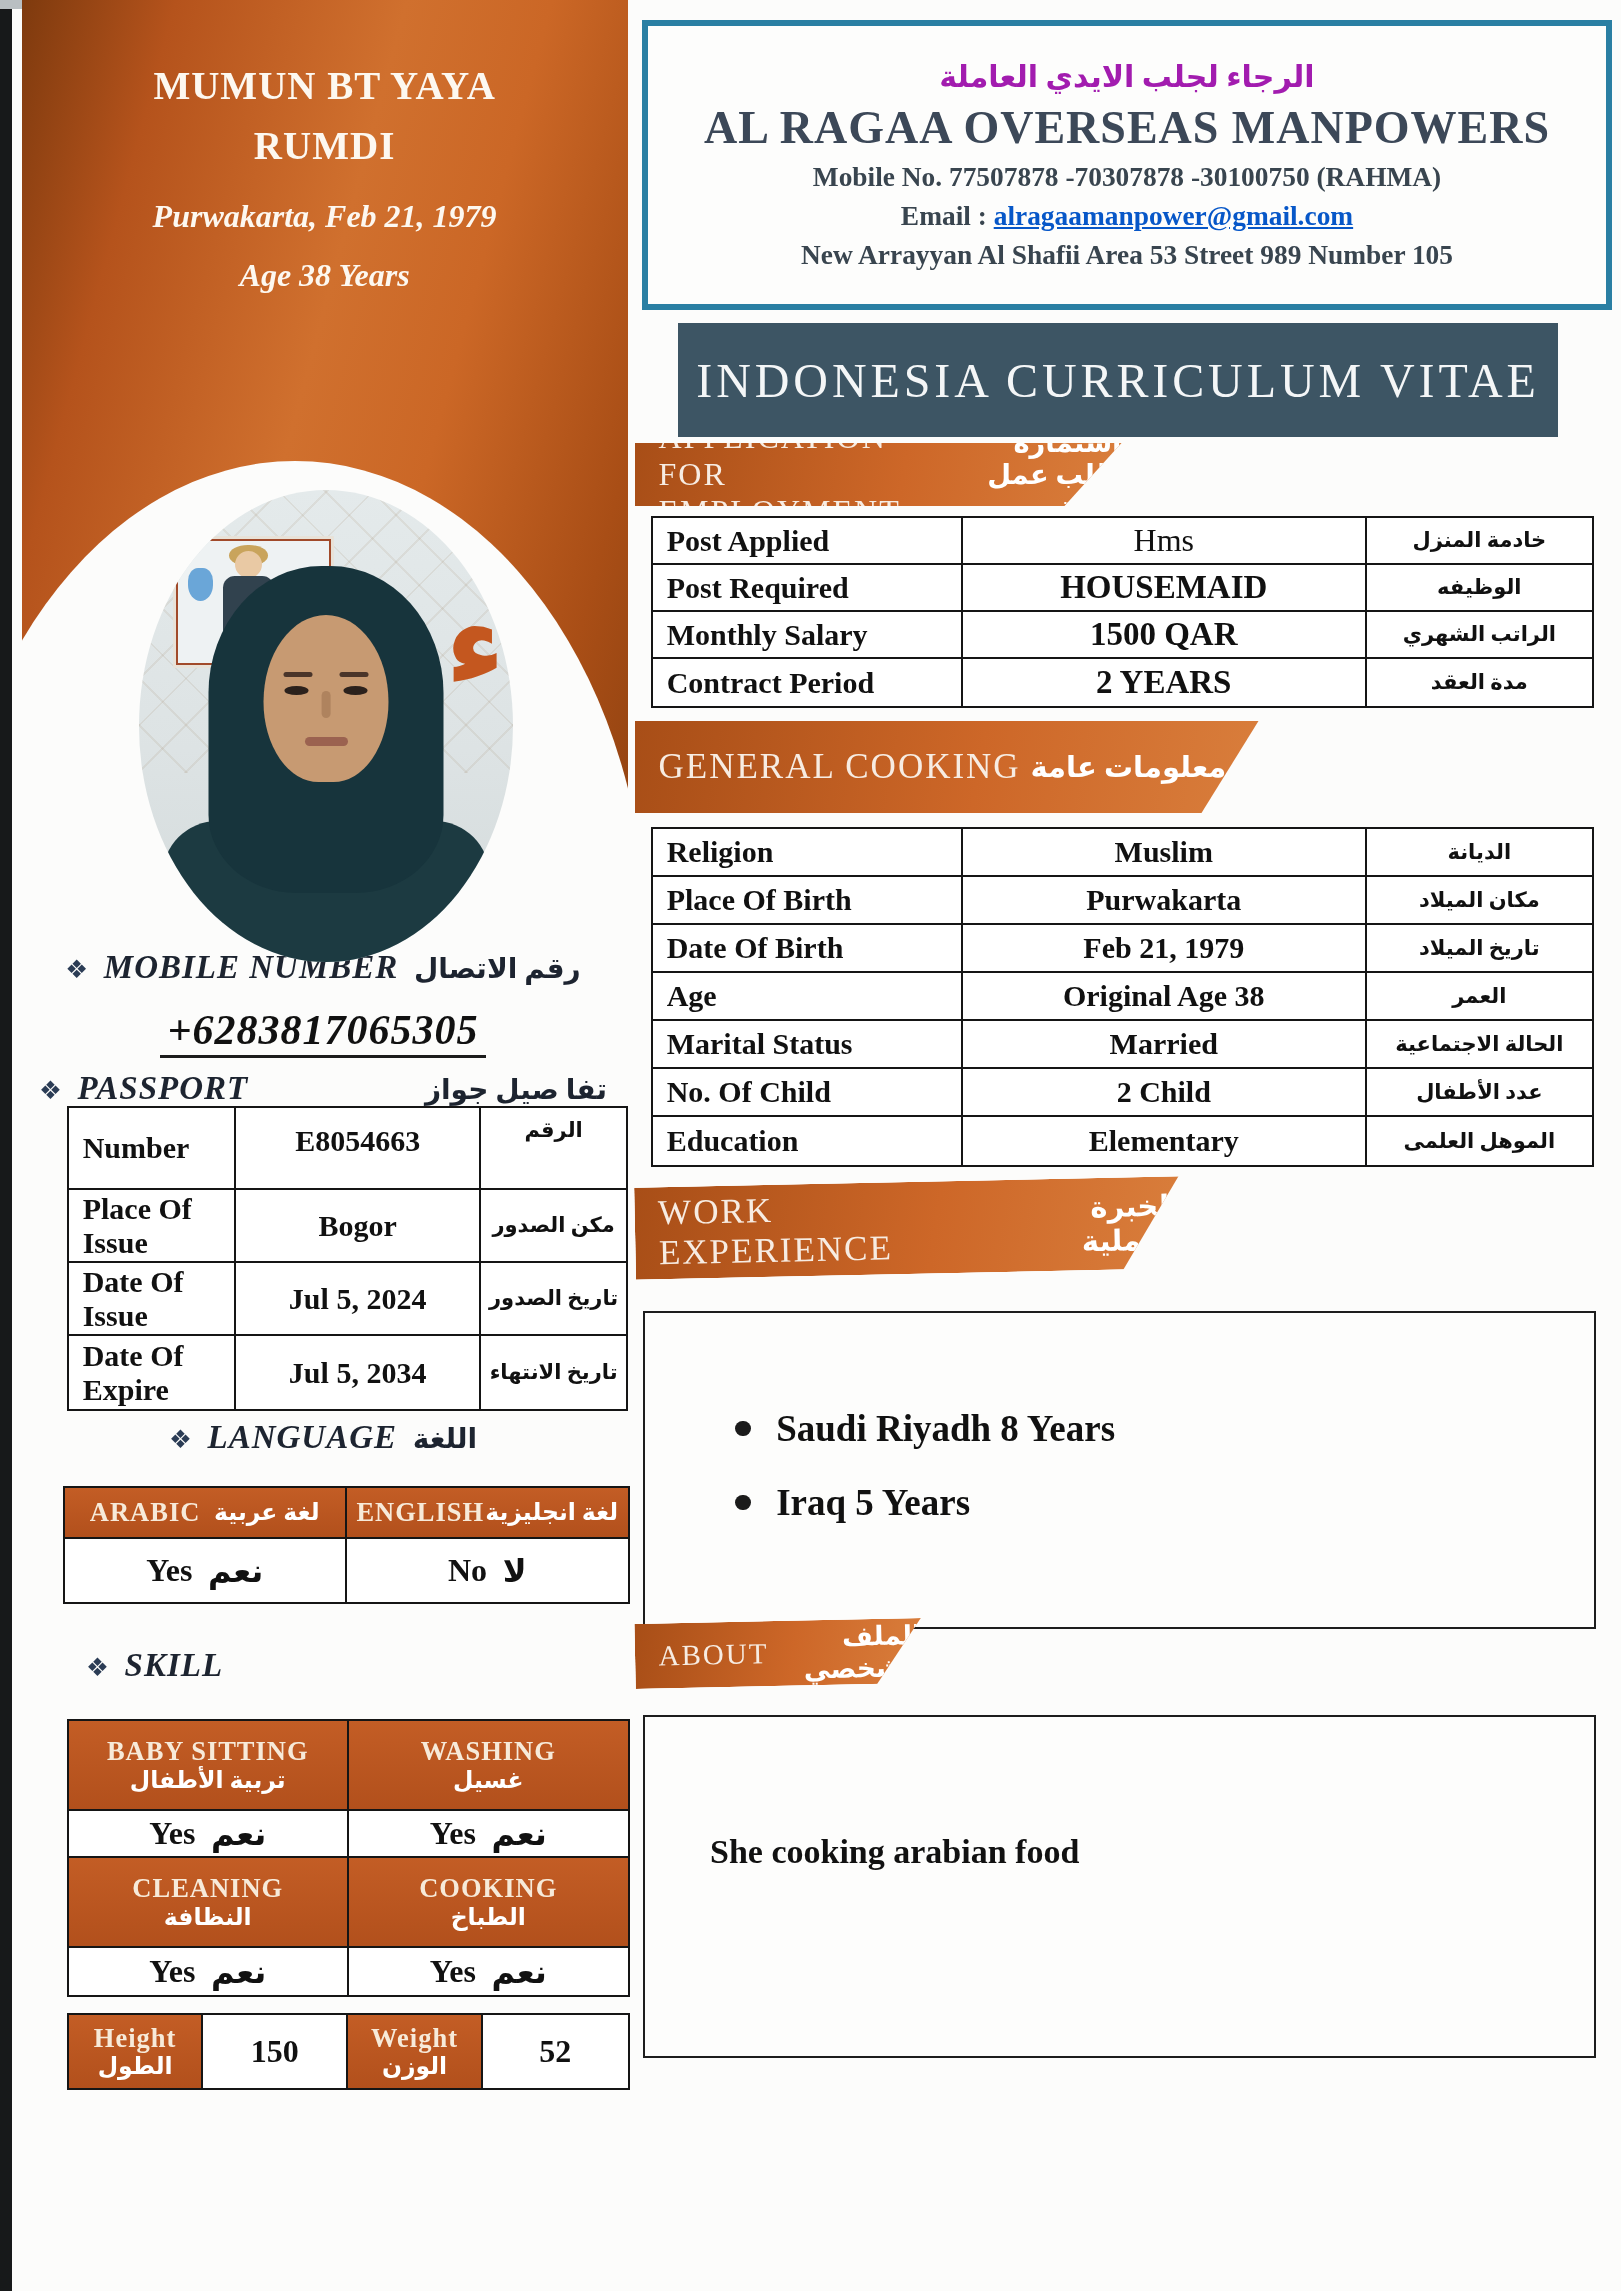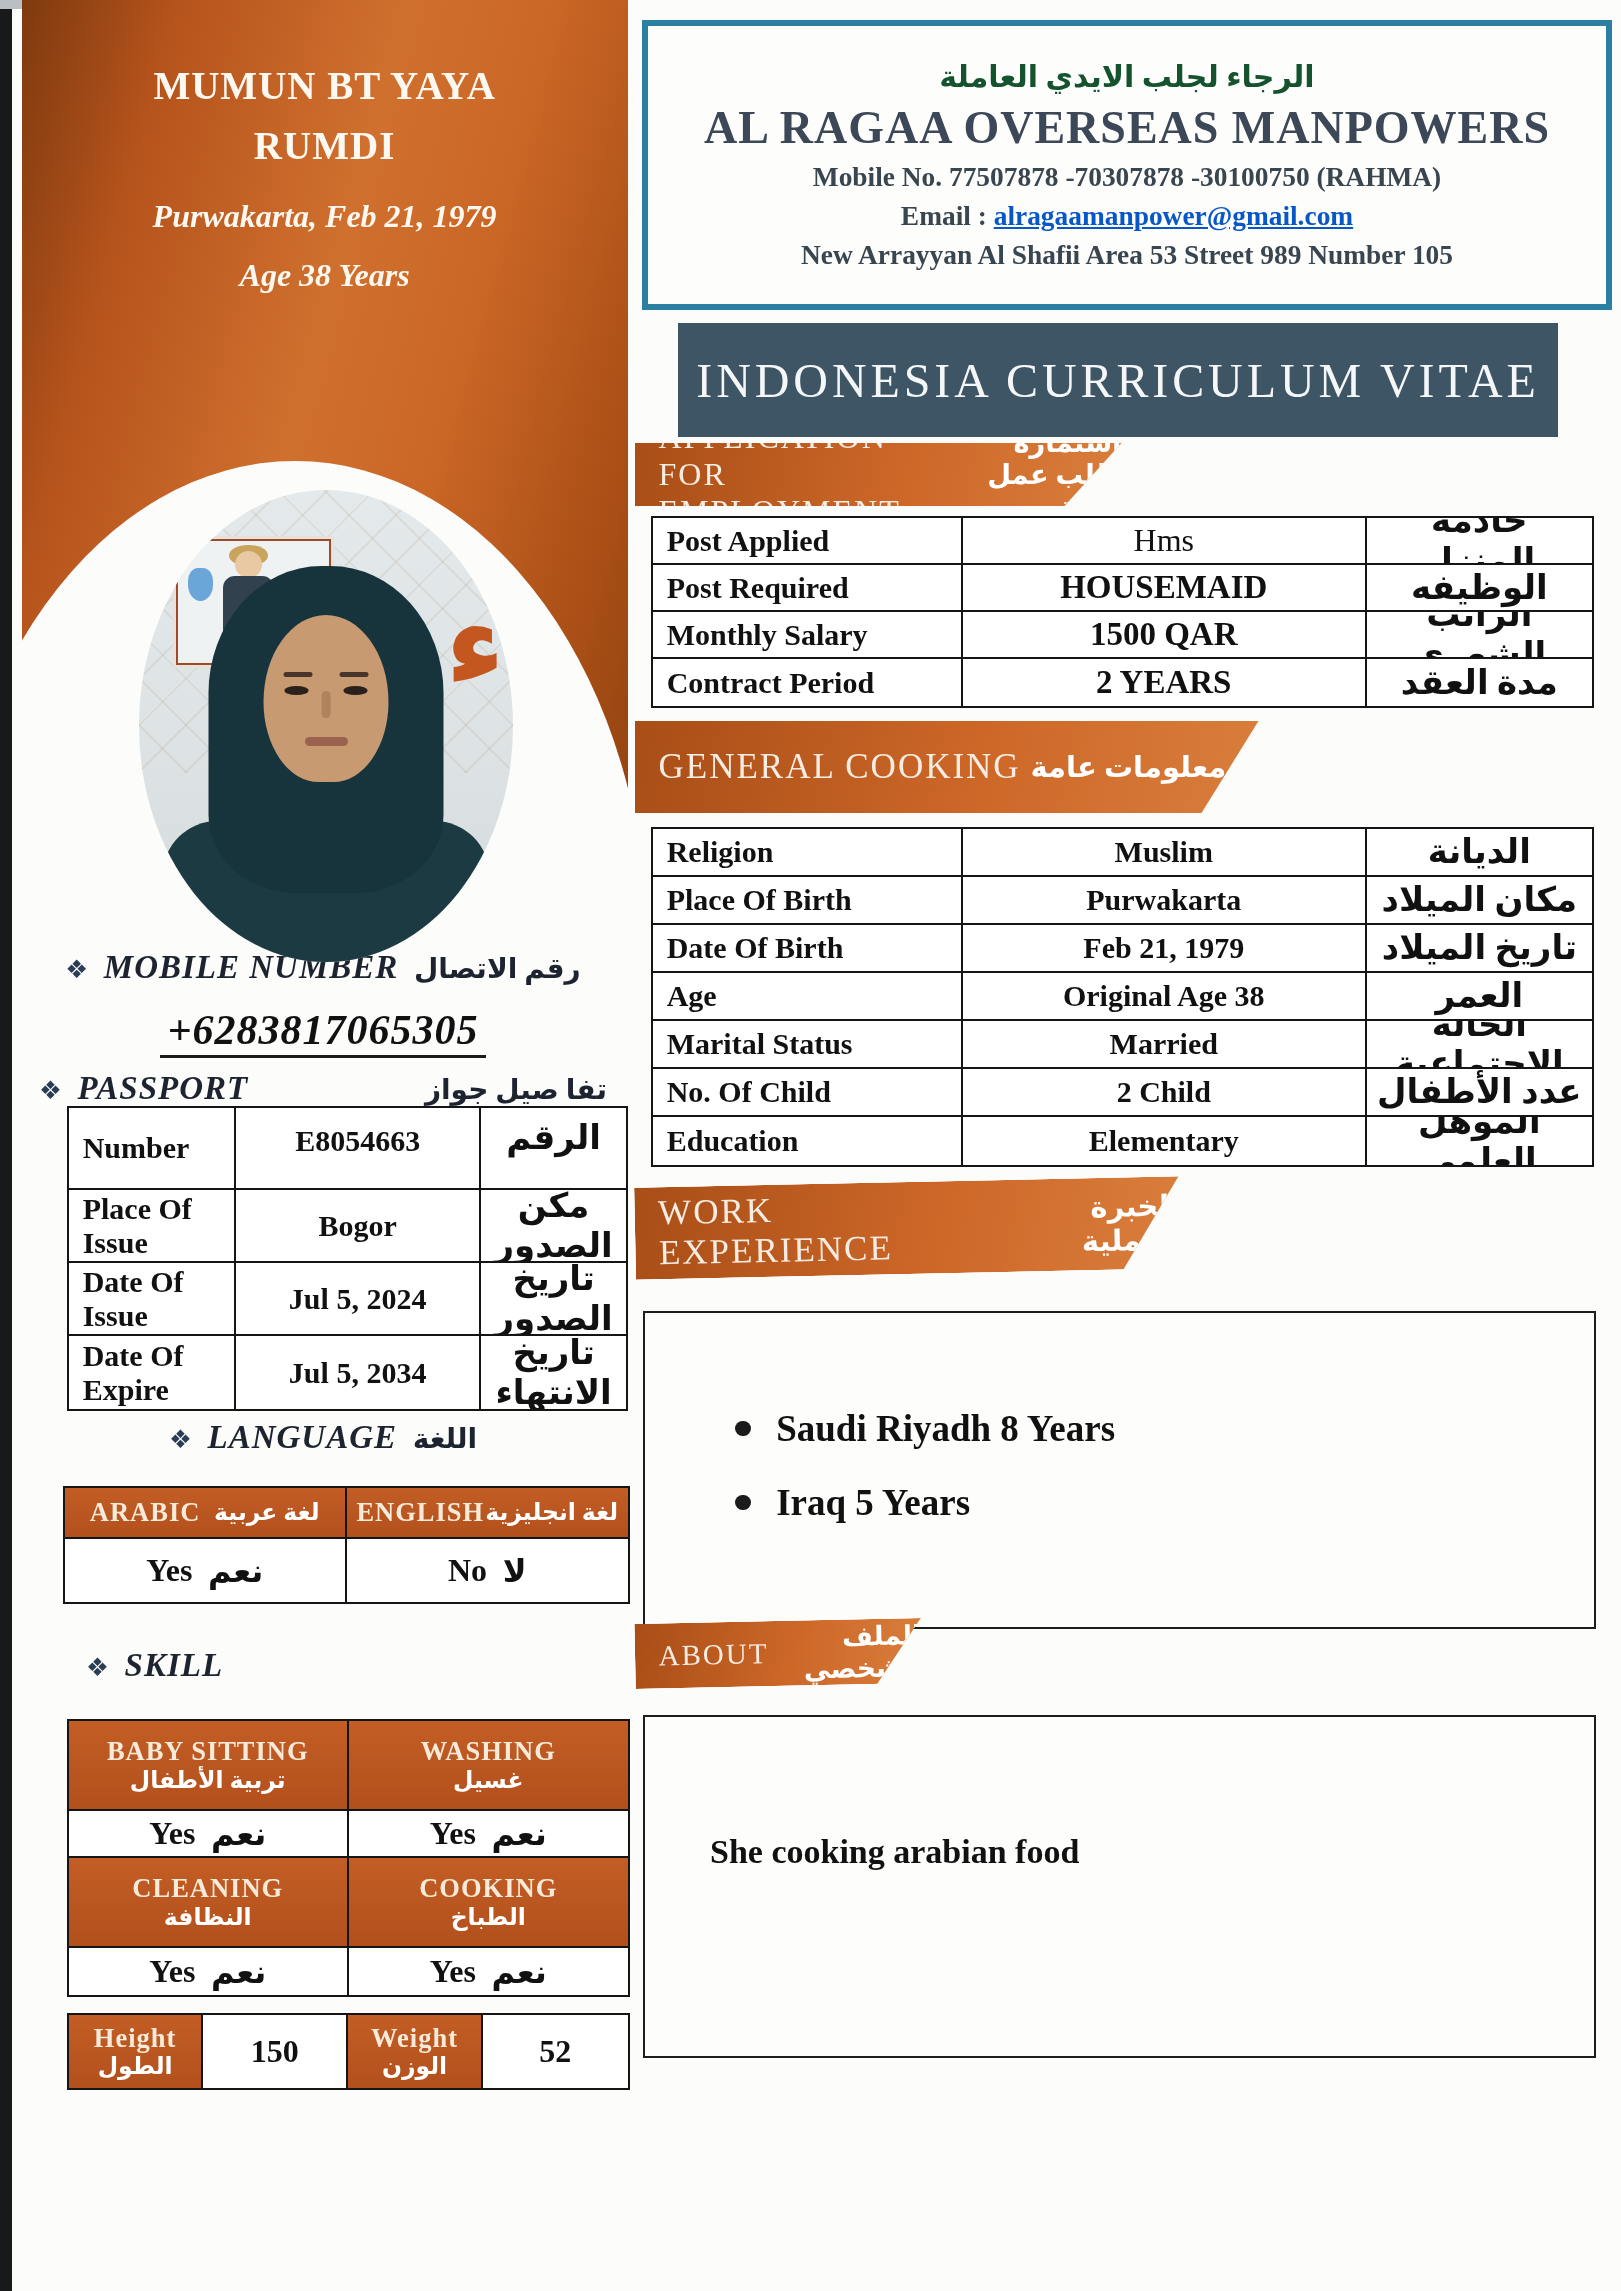--- a/index.html
+++ b/index.html
@@ -65,33 +65,33 @@
   .pass>div:nth-child(n+10){border-bottom:0;}
   .appt>div:nth-child(n+10){border-bottom:0;}
   .gen>div:nth-child(n+19){border-bottom:0;}
   .lang>div:nth-child(n+3){border-bottom:0;}
   .skillt>div:nth-child(n+7){border-bottom:0;}
   .hw>div{border-bottom:0;}
   .hw>div:nth-child(4){border-right:0;}
 
   .lc{padding-left:13.7px;font-weight:bold;font-size:30px;line-height:1.12;}
   .vc{justify-content:center;font-weight:bold;font-size:30px;gap:13.7px;text-align:center;}
-  .ac{justify-content:center;font-weight:bold;font-size:34px;direction:rtl;text-align:center;line-height:1.15;padding:0 7.8px;}
+  .ac{justify-content:center;font-weight:bold;font-size:21px;direction:rtl;text-align:center;line-height:1.15;padding:0 7.8px;}
   .thin{font-weight:normal;font-size:32px;}
   .big{font-size:33px;}
   .oc{background:linear-gradient(180deg,#c35d25,#b2501c);color:#fff;flex-direction:column;justify-content:center;line-height:1.15;}
   .oc .en{font-size:26.5px;font-weight:bold;letter-spacing:1px;color:#f7ead9;}
   .oc .ar{font-size:23.5px;font-weight:bold;direction:rtl;}
   .yes{justify-content:center;gap:15.7px;font-weight:bold;font-size:32px;}
   .yes .ar{direction:rtl;}
 
   
   .agency-box{left:642px;top:19.6px;width:958px;height:278px;border:6.9px solid #2a7fa3;background:#fdfdfc;
       display:flex;flex-direction:column;align-items:center;justify-content:center;gap:7.8px;text-align:center;}
-  .agency-ar{font-size:30px;font-weight:bold;color:#14532d;direction:rtl;}
+  .agency-ar{font-size:30px;font-weight:bold;color:#a21caf;direction:rtl;}
   .agency-name{font-size:46px;font-weight:bold;color:#3c4858;letter-spacing:1px;}
   .agency-line{font-size:27.4px;font-weight:bold;color:#39454f;}
   .agency-email a,.email-link{color:#0757c8;font-weight:bold;text-decoration:underline;font-size:27.4px;}
   .slate{left:678px;top:323px;width:880px;height:114px;background:#3d5564;color:#f4f6f7;
       display:flex;align-items:center;justify-content:center;font-size:48px;letter-spacing:3.9px;}
   .ribbon{background:linear-gradient(100deg,#a84e17,#cd6728 55%,#d97e3c);color:#f7ece2;
       display:flex;align-items:center;gap:9.8px;padding-left:23.5px;
       clip-path:polygon(0 0,100% 0,calc(100% - 57px) 100%,0 100%);}
   .ribbon .en{letter-spacing:2px;font-size:35px;}
   .ribbon .ar{font-size:29px;font-weight:bold;color:#fff;direction:rtl;}

